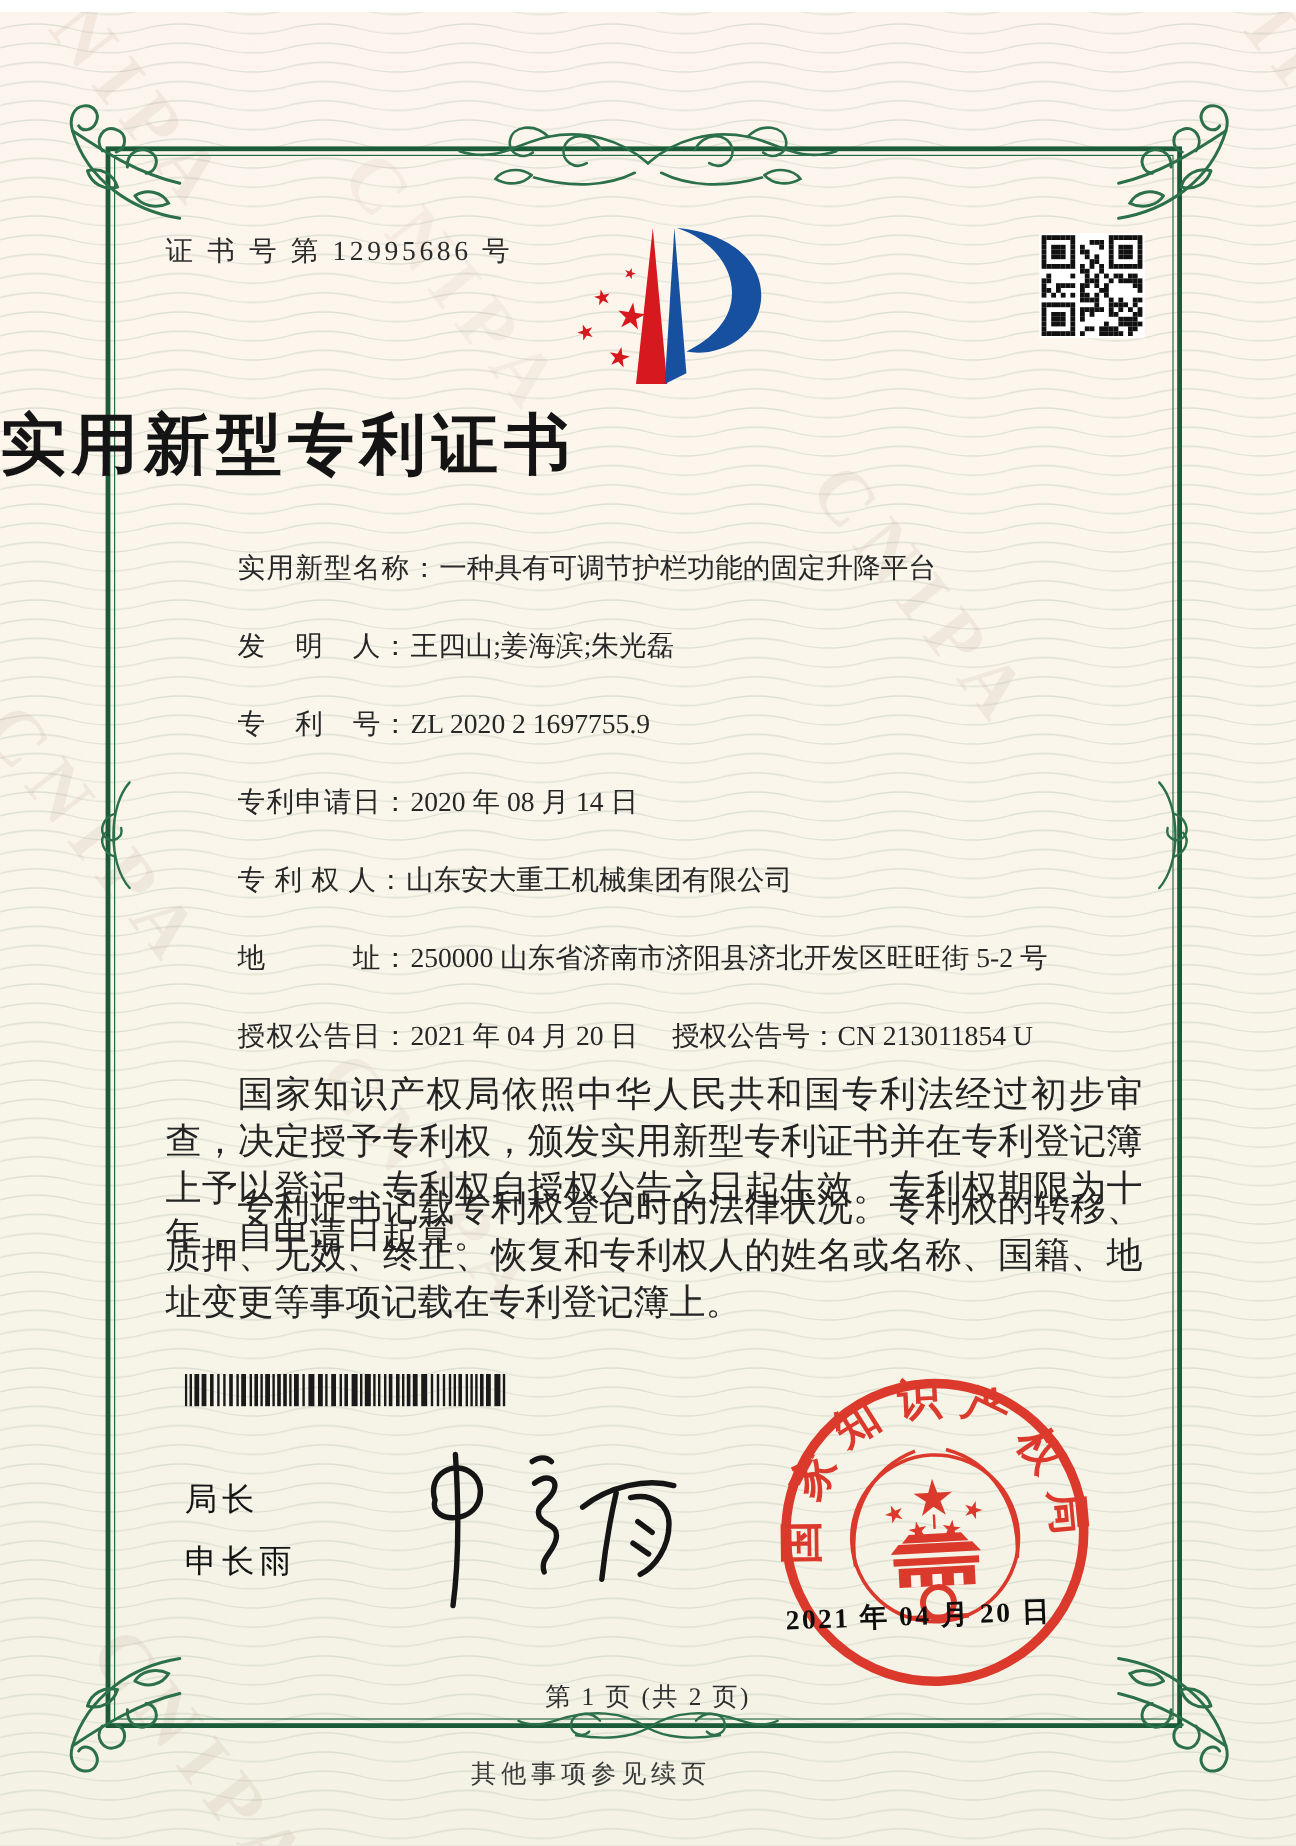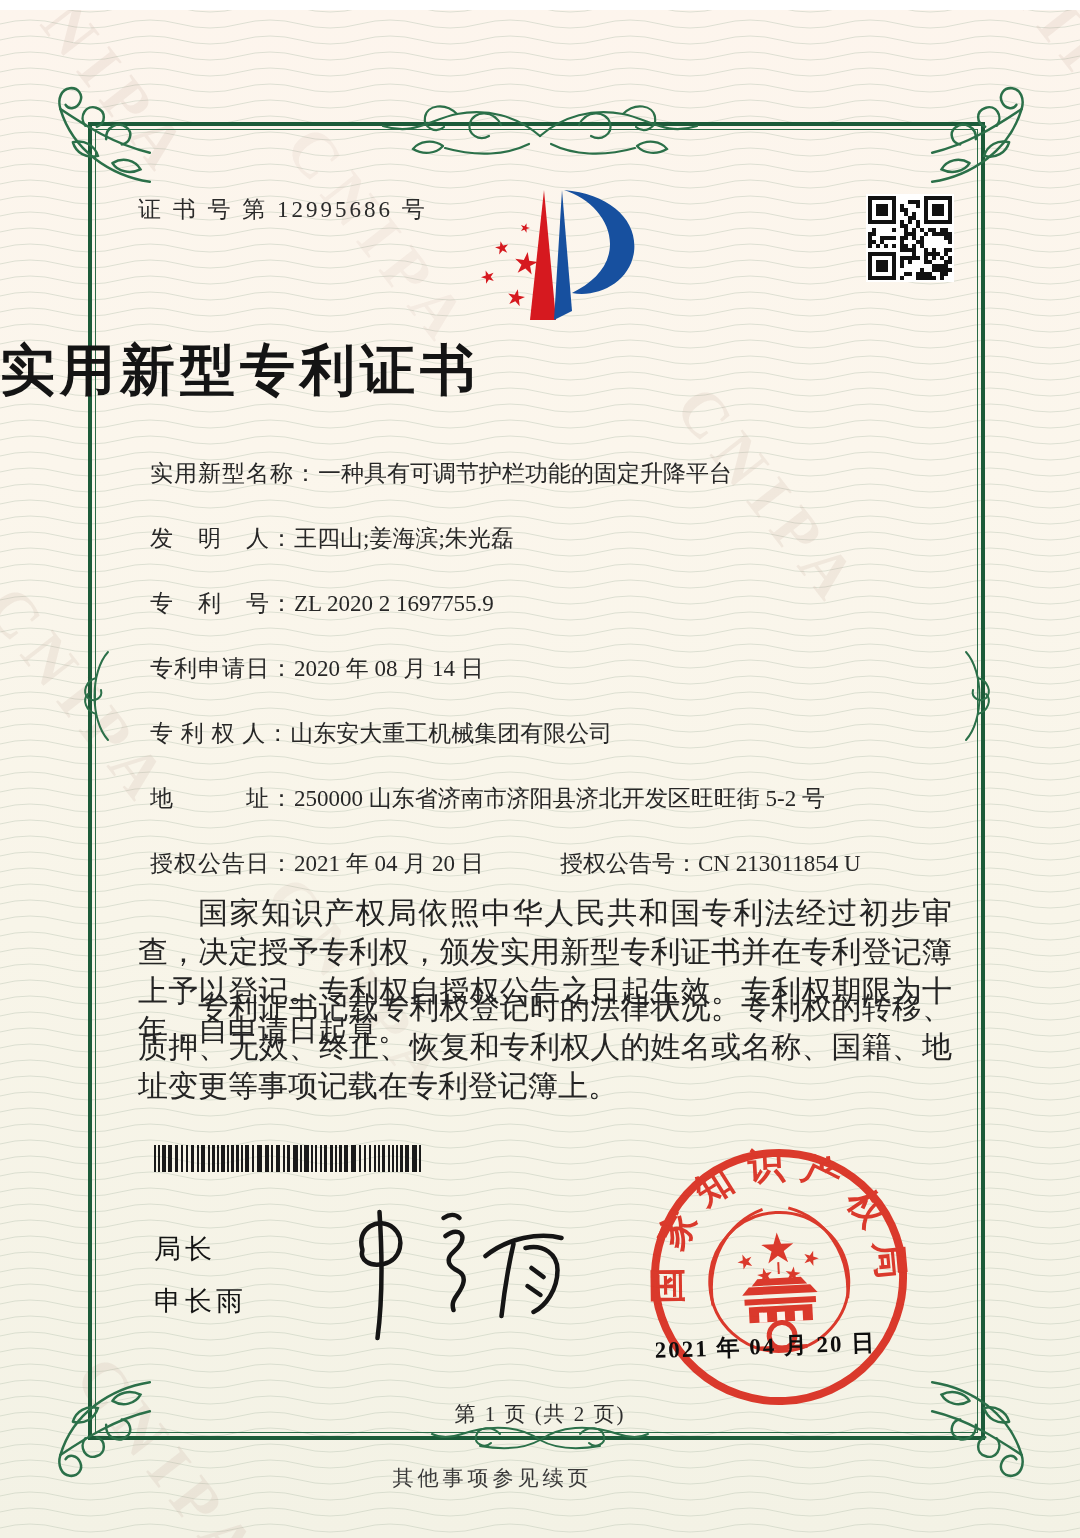--- a/index.html
+++ b/index.html
@@ -27,21 +27,21 @@
   }
   .ornament { z-index:3; }
   
   .content { z-index:4; }
   #cert-no { left:138px; top:194px; font-size:23px; letter-spacing:3px; color:#2b2b2b; }
   #logo { left:452px; top:176px; }
   #qr { left:866px; top:194px; }
   #title { left:0; top:334px; width:1080px; text-align:left; font-size:55px;
     font-weight:900; letter-spacing:5px; color:#141414; }
   .field { left:150px; font-size:23px; color:#272727; white-space:nowrap; }
-  .field .lab { letter-spacing:1px; }
+  .field .lab { letter-spacing:1px;margin-left:48px; }
   #f0 { top:458px; } #f1 { top:523px; } #f2 { top:588px; } #f3 { top:653px; }
   #f4 { top:718px; } #f5 { top:783px; } #f6 { top:848px; }
   #f7 { left:560px; top:848px; font-size:23px; color:#272727; white-space:nowrap; }
   .para {
     left:138px; width:814px; font-size:30px; line-height:39px; color:#242424;
     text-align:justify; text-indent:2em;
   }
   #para1 { top:893px; } #para2 { top:988px; }
   #barcode { left:154px; top:1145px; }
   #chief-title { left:154px; top:1231px; font-size:27px; font-weight:500;

